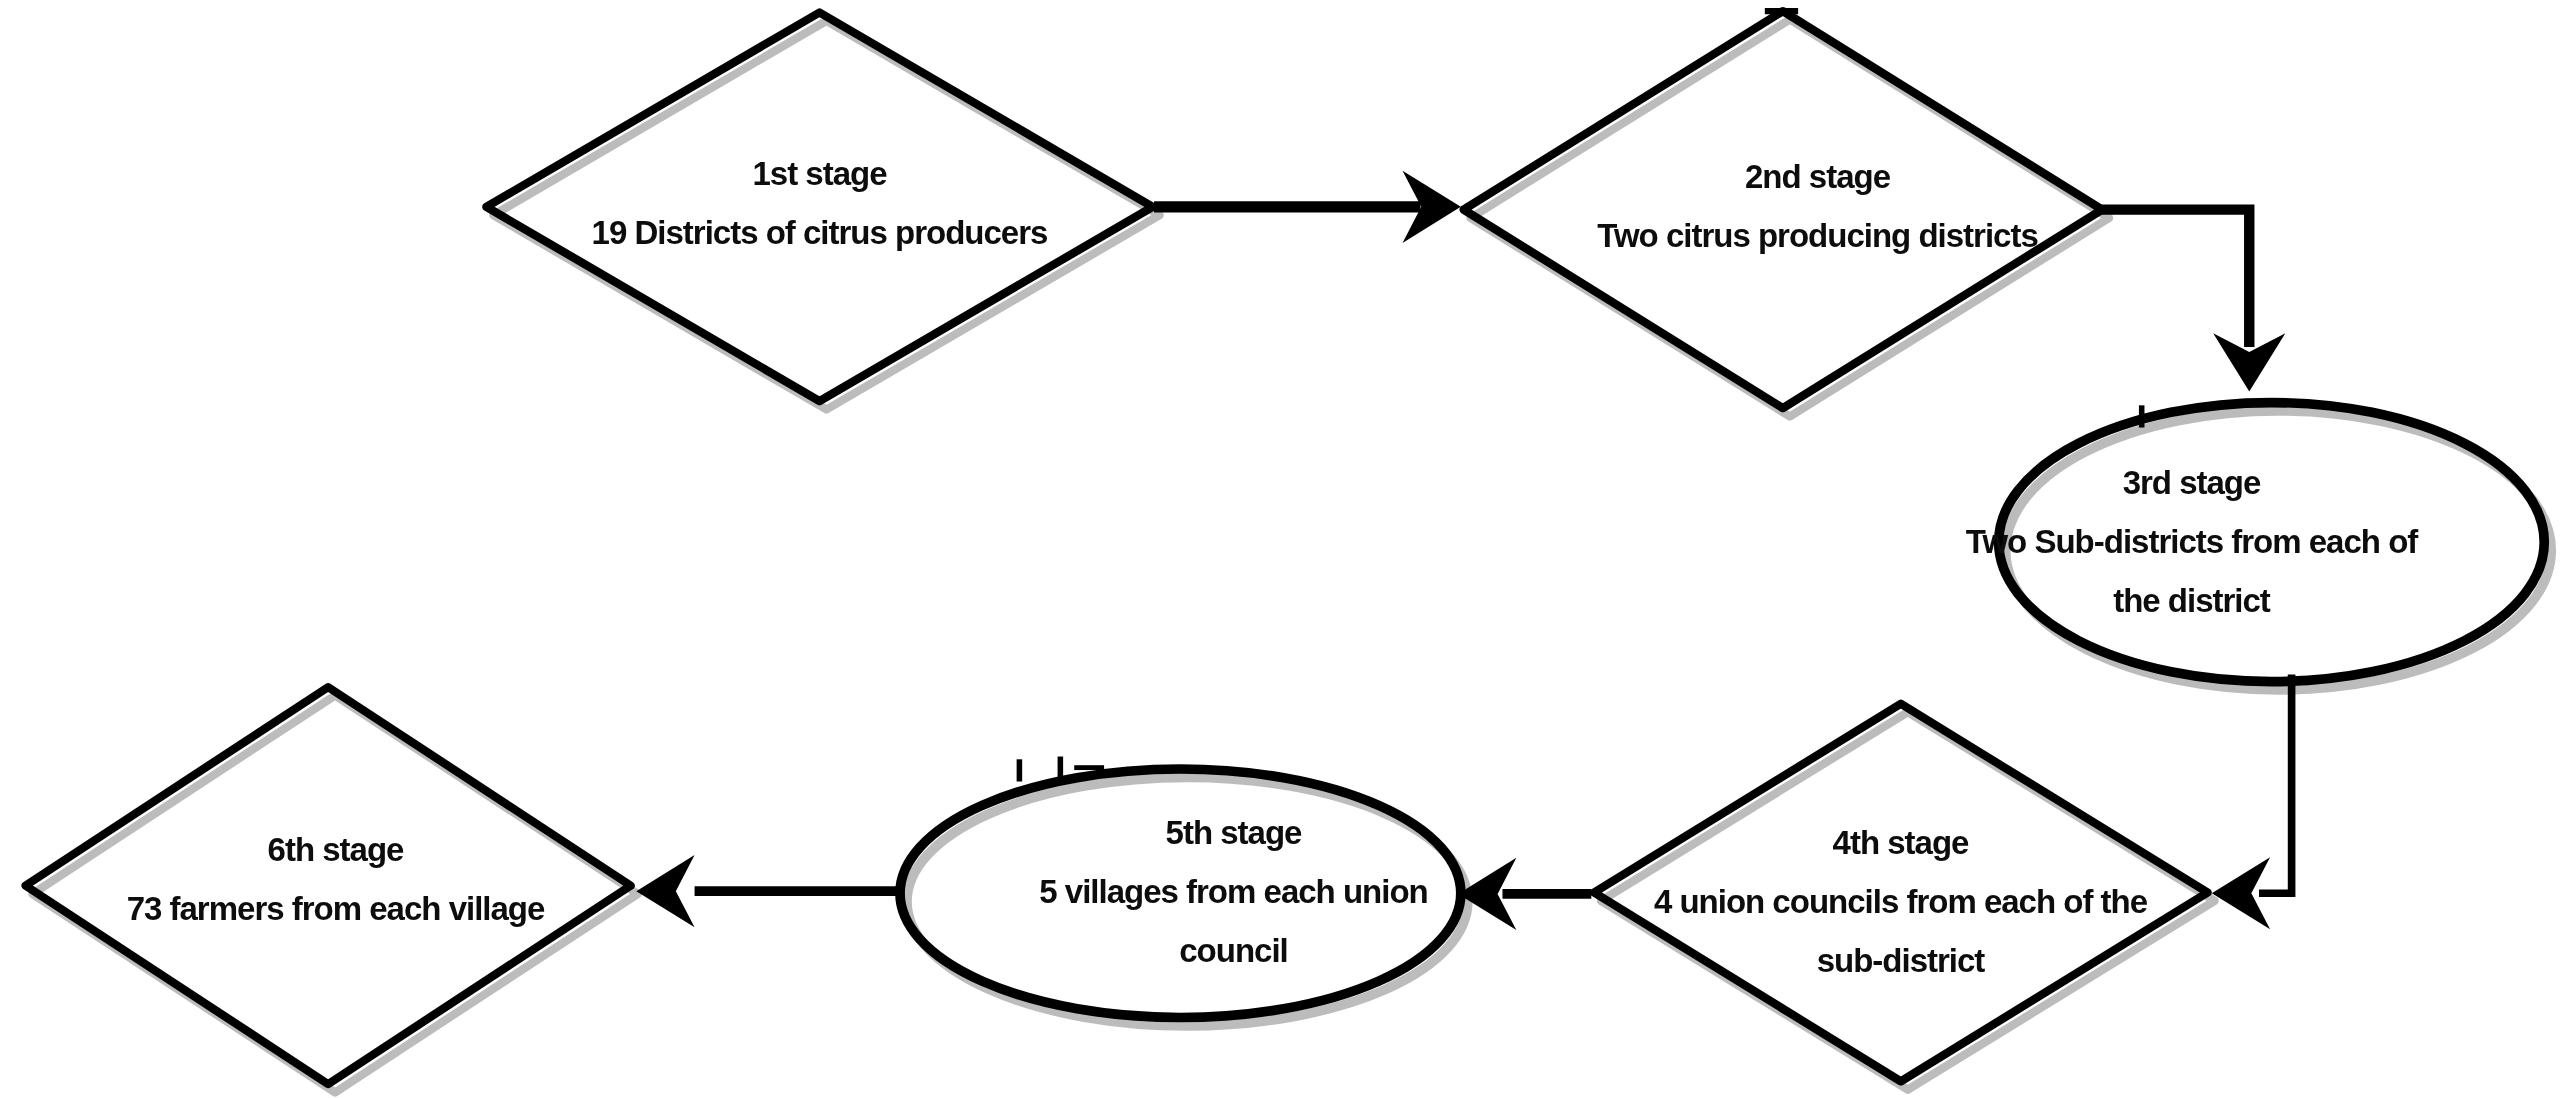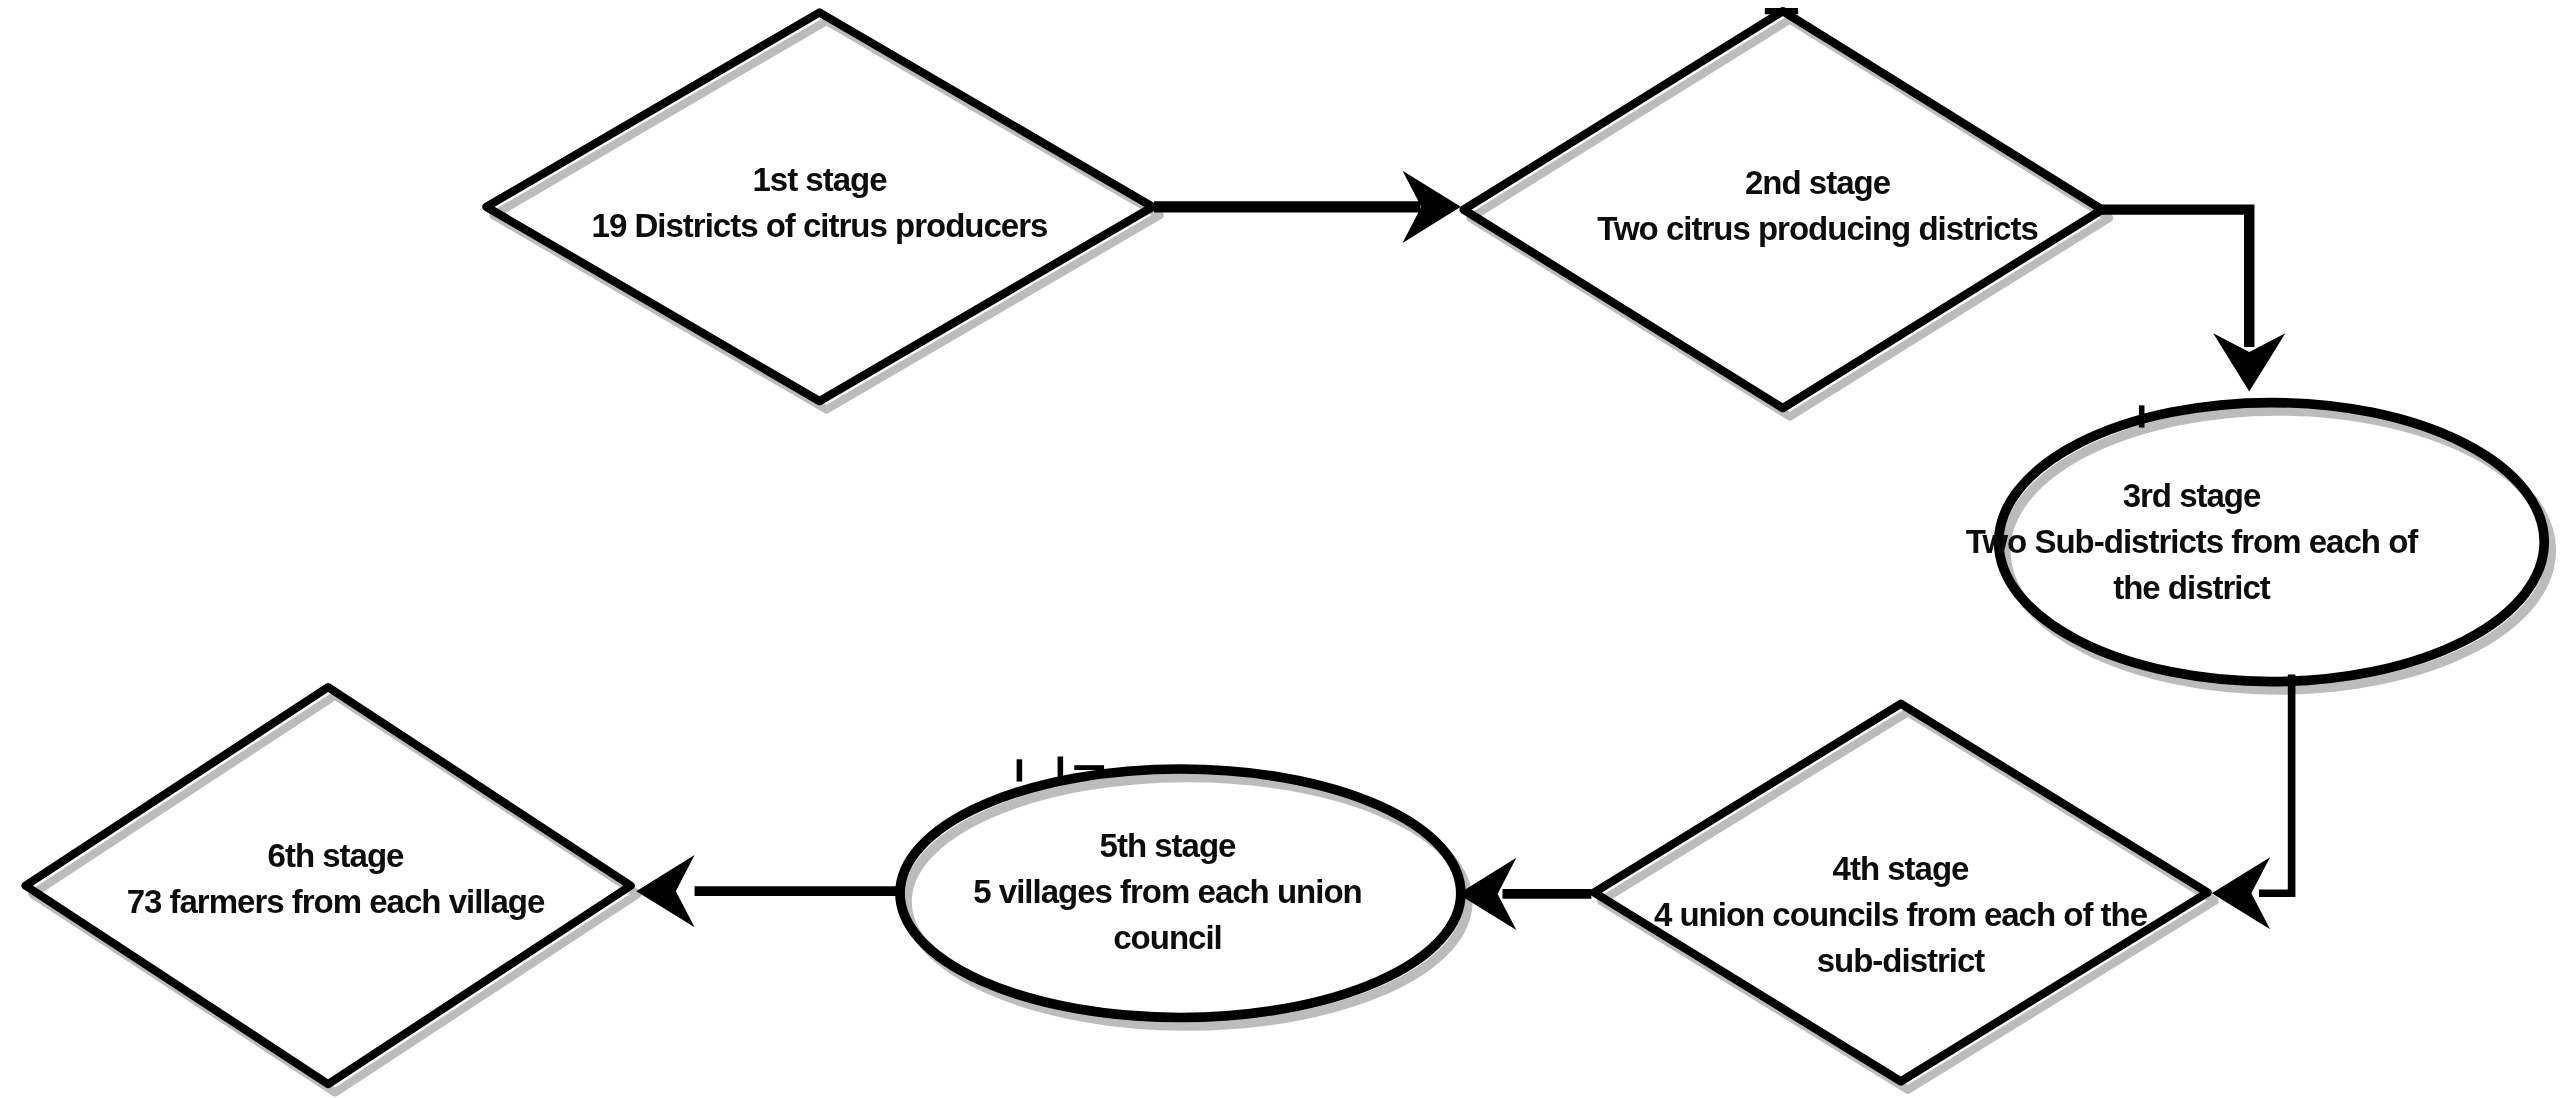--- a/index.html
+++ b/index.html
@@ -14,27 +14,28 @@
   .node-label{
     position:absolute;
     width:583px;height:250px;
     display:flex;flex-direction:column;
     align-items:center;justify-content:center;
     text-align:center;
     font-weight:700;
     font-size:33px;line-height:46px;
     letter-spacing:-1px;
     color:#0d0d0d;
+    gap:13px;
   }
   .node-label div{white-space:nowrap;}
   .pos-stage1{left:528px;top:78px;}
   .pos-stage2{left:1526px;top:81px;}
   .pos-stage3{left:1900px;top:417px;}
   .pos-stage4{left:1609px;top:734px;justify-content:flex-end;}
-  .pos-stage5{left:876px;top:767px;}
+  .pos-stage5{left:942px;top:767px;}
   .pos-stage6{left:44px;top:754px;text-align:right;}
 </style>
 </head>
 <body>
 
 <div class="canvas">
 
   <svg width="2576" height="1098" viewBox="0 0 3710 1582">
 
     <g transform="translate(10,12)" stroke="#b0b0b0" fill="none" opacity="0.85">

